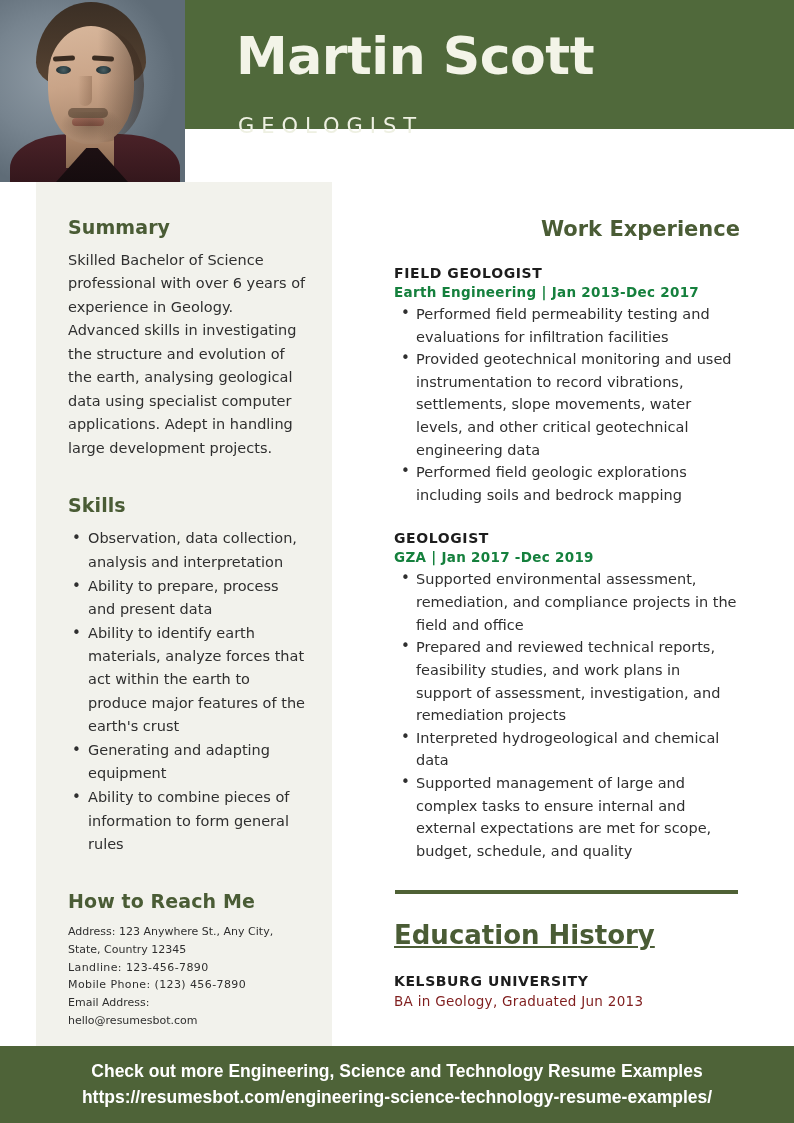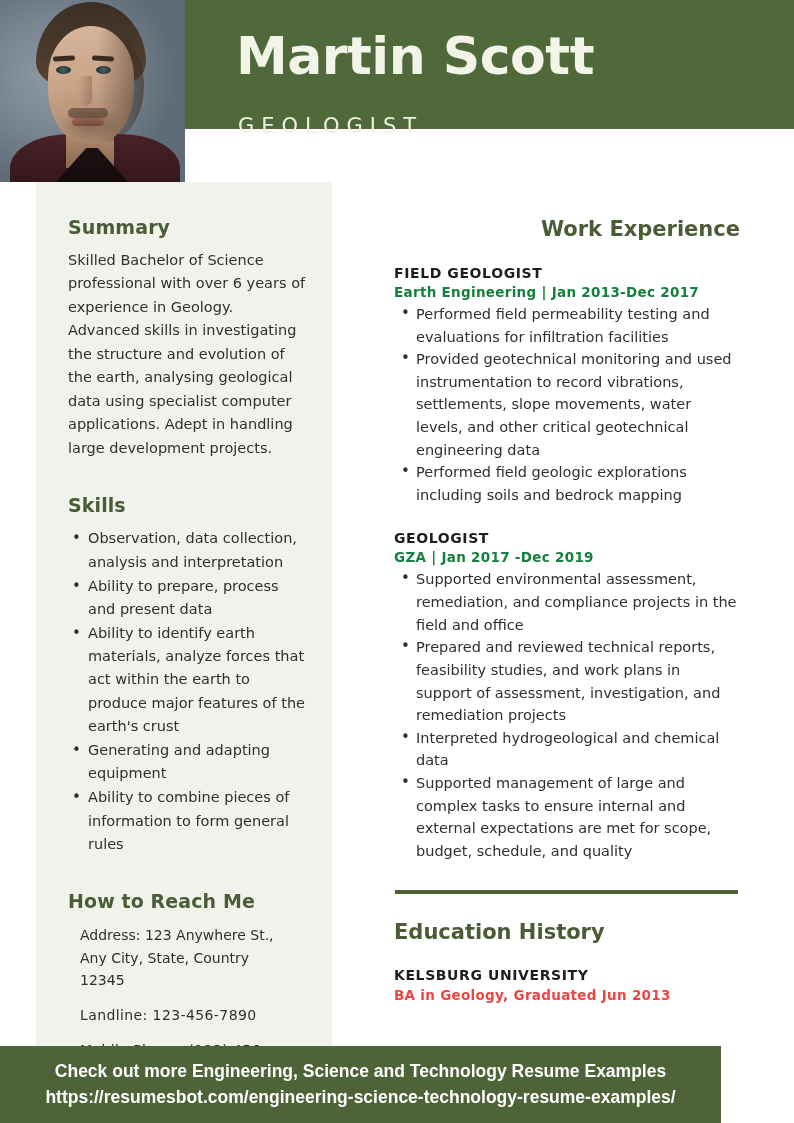--- a/index.html
+++ b/index.html
@@ -188,23 +188,23 @@
   ul.side-list li:before {
     content: "•";
     position: absolute;
     left: -13px;
     top: -1px;
     font-size: 15px;
     color: #2f2f2f;
   }
   .contact-line {
     color: #2f2f2f;
-    font-size: 14px;
+    font-size: 11px;
     line-height: 1.62;
-    margin: 12px;
+    margin: 0;
   }
   .contact-line.mono { letter-spacing: 0.4px; }
 
   
   .main {
     position: absolute;
     left: 394px; top: 182px;
     width: 346px;
   }
   .main-title {
@@ -250,45 +250,46 @@
     color: #2f2f2f;
   }
   .divider {
     height: 4px;
     background: #4f6135;
     margin: 28px 0 0 1px;
     width: 343px;
   }
   .edu-title {
     color: #4a5c35;
-    font-size: 21px;
+    font-size: 26px;
     font-weight: bold;
     margin: 26px 0 0 0;
+    text-decoration: underline;
   }
   .edu-block { margin-top: 23px; }
   .edu-school {
     color: #1d1d1d;
     font-size: 14px;
     font-weight: bold;
     letter-spacing: 0.6px;
     margin: 0;
   }
   .edu-degree {
-    color: #ef4444;
+    color: #7f1d1d;
     font-size: 13.5px;
-    font-weight: bold;
+    font-weight: normal;
     letter-spacing: 0.3px;
     margin: 4px 0 0 0;
   }
 
   
   .footer {
     position: absolute;
     left: 0; top: 1046px;
-    width: 721px;
+    width: 794px;
     height: 77px;
     background: #4e6338;
     display: flex;
     flex-direction: column;
     align-items: center;
     justify-content: center;
   }
   .footer-line {
     color: #ffffff;
     font-family: "Liberation Sans", sans-serif;

